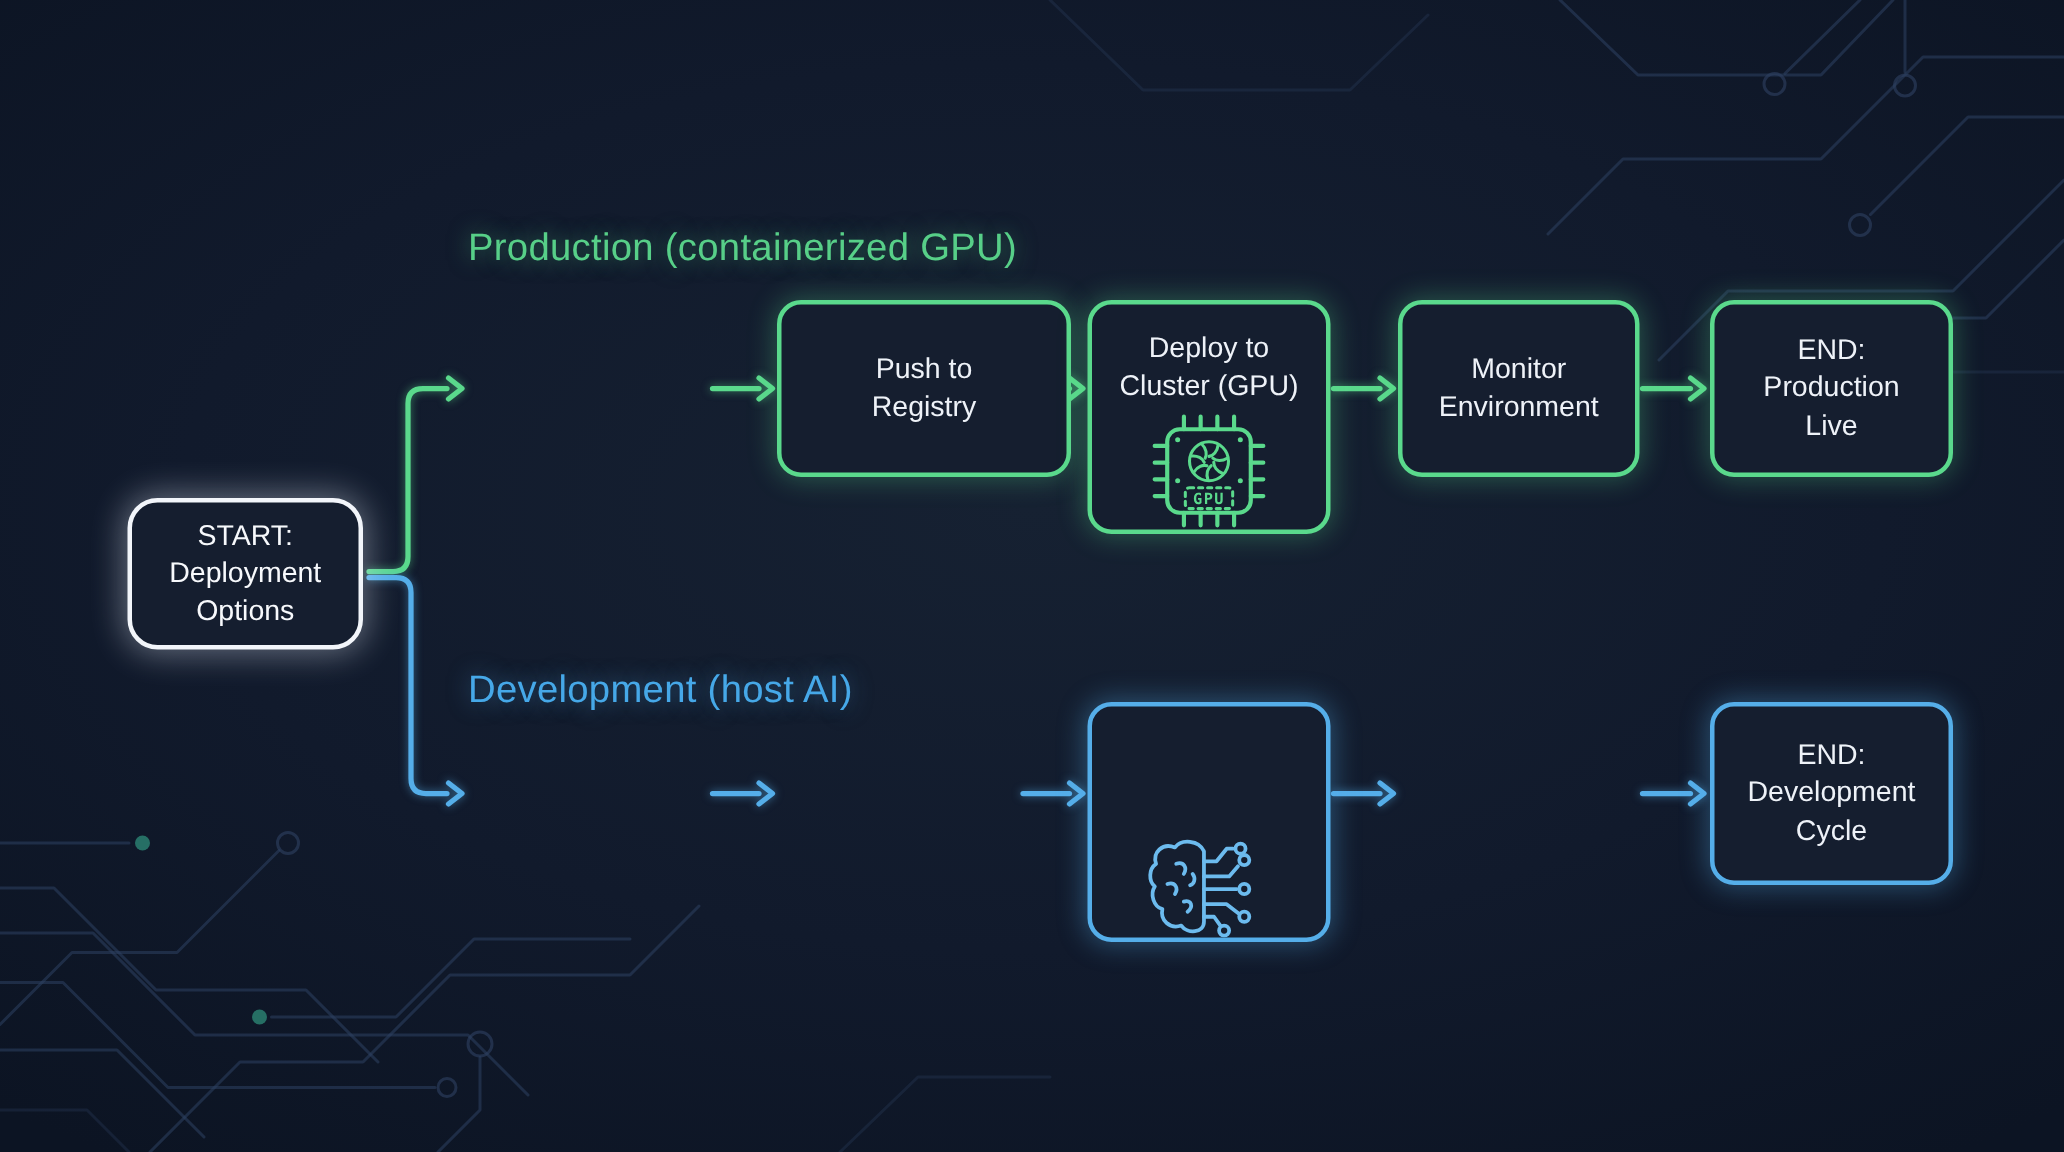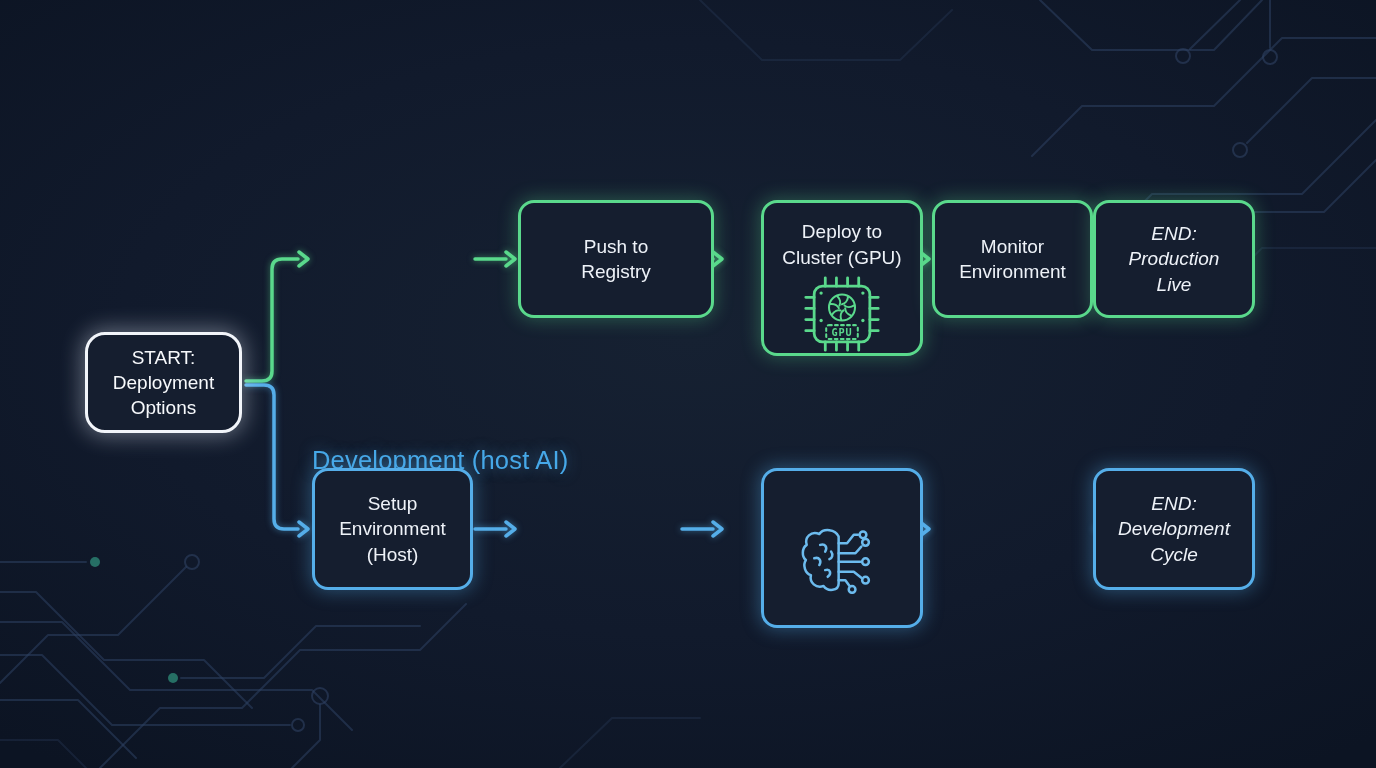--- a/index.html
+++ b/index.html
@@ -23,37 +23,37 @@
   
   .node{
     position:absolute;box-sizing:border-box;background:#151e2f;border:3px solid;border-radius:16px;
     display:flex;flex-direction:column;align-items:center;justify-content:center;
     color:#eef2f8;font-size:19px;line-height:1.32;font-weight:500;text-align:center;
   }
   .node .label{white-space:pre-line;}
   .node.green{border-color:#5ad98c;box-shadow:0 0 18px 2px rgba(90,217,140,.30);}
   .node.blue{border-color:#55aee9;box-shadow:0 0 18px 2px rgba(85,174,233,.36);}
   .node.start{border-color:#f2f5fa;border-radius:20px;box-shadow:0 0 22px 3px rgba(235,242,255,.38);color:#f7f9fc;}
-  .node.tall{justify-content:center;padding-top:16px;margin-left:36px;}
+  .node.tall{justify-content:flex-end;padding-top:16px;}
   .row-title{
     position:absolute;font-size:25.5px;font-weight:500;letter-spacing:.2px;white-space:nowrap;
   }
   .row-title.green{color:#57cf88;text-shadow:0 0 14px rgba(90,217,140,.5);}
   .row-title.blue{color:#46a8e8;text-shadow:0 0 14px rgba(85,174,233,.5);}
   
   #start{left:85px;top:332px;width:157px;height:101px;}
   #p-title{left:312px;top:151px;}
   #d-title{left:312px;top:446px;}
   .r1{top:200px;height:118px;}
   .r2{top:468px;height:122px;}
   .c1{left:312px;width:161px;}
   .c2{left:518px;width:196px;}
   .c3{left:725px;width:162px;}
   .c4{left:932px;width:161px;}
-  .c5{left:1093px;width:162px;font-style:italic;}
+  .c5{left:1140px;width:162px;}
   #deploy{height:156px;}
   #run{height:160px;}
   
   .whale{position:absolute;right:-24px;bottom:-16px;}
   .whale path,.whale rect{fill:#5ad98c;}
   .chip{margin-top:5px;}
   .chip .st{stroke:#5ad98c;stroke-width:3;fill:none;stroke-linecap:round;}
   .chip .thin{stroke-width:2.2;}
   .chip .dot{fill:#5ad98c;stroke:none;}
   .chip text{fill:#5ad98c;font-family:"DejaVu Sans Mono",monospace;font-size:11px;font-weight:bold;letter-spacing:1px;}
@@ -126,20 +126,21 @@
         <polyline points="1127,522 1136,529 1127,536"></polyline>
     </g>
   </svg>
 
   <div class="node start" id="start">
     <div class="label">START:
 Deployment
 Options</div>
   </div>
 
+  <div class="row-title green" id="p-title">Production (containerized GPU)</div>
 
 
   <div class="node green r1 c2">
     <div class="label">Push to
 Registry</div>
   </div>
 
   <div class="node green tall r1 c3" id="deploy">
     <div class="label">Deploy to
 Cluster (GPU)</div>
@@ -174,25 +175,20 @@
   </div>
 
   <div class="node green r1 c5">
     <div class="label">END:
 Production
 Live</div>
   </div>
 
   <div class="row-title blue" id="d-title">Development (host AI)</div>
 
-  <div class="node blue r2 c1">
-    <div class="label">Setup
-Environment
-(Host)</div>
-  </div>
 
 
   <div class="node blue tall r2 c3" id="run">
     <svg class="brain" width="84" height="68" viewBox="0 0 100 80">
       <path d="M46 12 C42 3 28 2 23 9 C13 5 5 13 8 22 C2 26 2 36 7 40 C3 46 6 56 13 58 C11 67 19 74 28 71 C33 78 46 77 46 68 L46 12"></path>
       <path d="M24 22 C30 20 33 25 30 30"></path>
       <path d="M17 38 C23 36 26 41 23 46"></path>
       <path d="M30 52 C36 50 38 56 33 60"></path>
       <path d="M37 30 C40 34 38 38 35 39"></path>
       <path d="M46 20 H56 L64 10 H69"></path>

